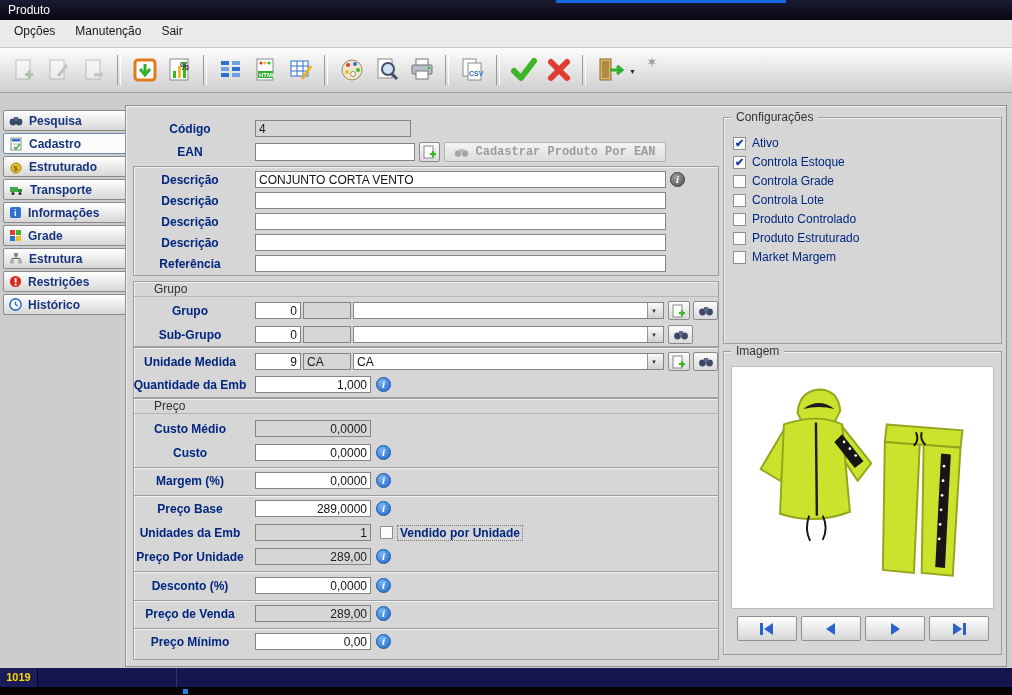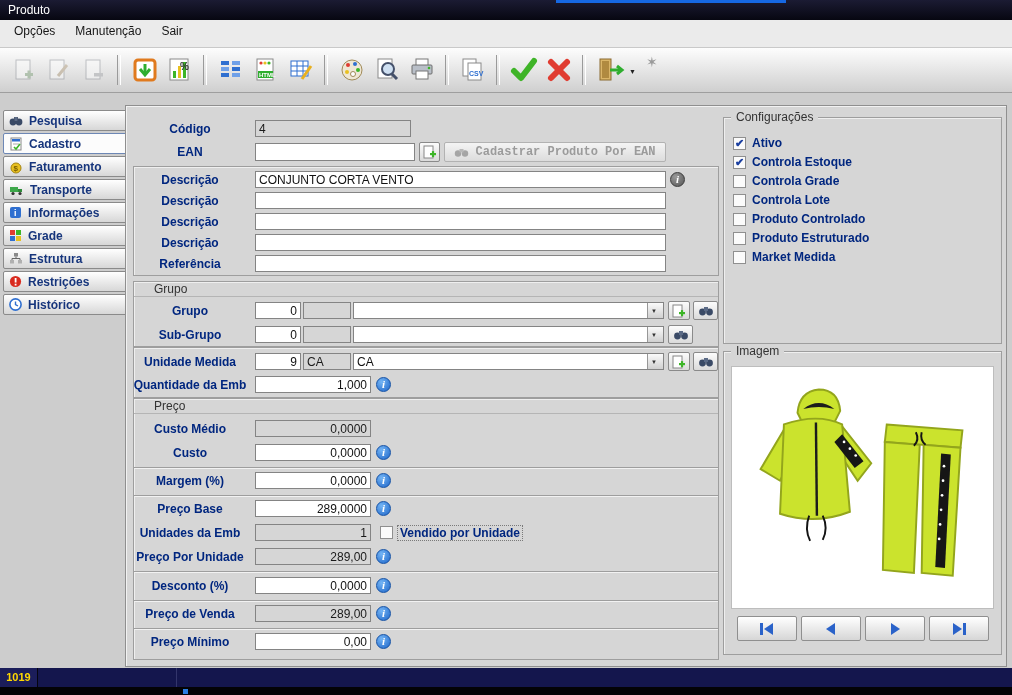--- a/index.html
+++ b/index.html
@@ -62,21 +62,21 @@
   .mini.wide{width:25px;}
 
   .info{position:absolute;width:15px;height:15px;border-radius:50%;
         background:radial-gradient(circle at 35% 30%,#74b5f5,#1e66c9);border:1px solid #1552a6;
         color:#fff;text-align:center;line-height:15px;font:italic bold 11px "Liberation Serif",serif;box-sizing:border-box;}
   .info::after{content:"i";}
   .info.dark{background:radial-gradient(circle at 35% 30%,#9a9a9a,#555);border-color:#3c3c3c;}
 
   .cb{position:absolute;width:13px;height:13px;background:#fbfbfb;border:1px solid #8f8f8f;
       box-sizing:border-box;text-align:center;line-height:11px;font-size:11px;font-weight:bold;color:#1b3fa0;}
-  .cfg-lbl{position:absolute;font-weight:bold;color:#00267f;line-height:14px;white-space:nowrap;text-align:center;}
+  .cfg-lbl{position:absolute;font-weight:normal;color:#00267f;line-height:14px;white-space:nowrap;text-align:center;}
 
   .ean-btn{position:absolute;left:444px;top:142px;width:222px;height:20px;
            background:linear-gradient(#f4f4f4,#dcdcdc);border:1px solid #b2b2b2;border-radius:2px;
            color:#9b9b9b;font-weight:bold;display:flex;align-items:center;justify-content:center;gap:6px;}
 
   .vend-lbl{position:absolute;font-weight:bold;color:#00267f;border:1px dotted #7a7a7a;padding:0 2px;line-height:14px;text-align:right;}
 
   #image-area{position:absolute;left:731px;top:366px;width:263px;height:243px;background:#fff;
               border:1px solid #bdbdbd;display:flex;align-items:center;justify-content:center;box-sizing:border-box;}
   .navbtn{position:absolute;width:60px;height:25px;background:linear-gradient(#ffffff,#d6d6d6);
@@ -249,21 +249,21 @@
       <line x1="4" y1="7" x2="10" y2="7" stroke="#aaa"></line>
       <path d="M5 10 L7 12 L11 7" fill="none" stroke="#3db528" stroke-width="1.6"></path>
     </svg>
   <span>Cadastro</span>
 </div>
 <div class="side-btn" style="top:156px">
   <svg width="14" height="14">
       <circle cx="7" cy="8" r="5" fill="#e8c020" stroke="#a58410"></circle>
       <text x="4.5" y="11" font-size="8" font-weight="bold" fill="#7a5e00">$</text>
     </svg>
-  <span>Faturamento</span>
+  <span>Estruturado</span>
 </div>
 <div class="side-btn" style="top:179px">
   <svg width="15" height="12">
       <rect x="1" y="3" width="8" height="5" fill="#3da84a"></rect>
       <rect x="9" y="5" width="4" height="3" fill="#2f8a3a"></rect>
       <circle cx="4" cy="9.5" r="1.6" fill="#333"></circle>
       <circle cx="11" cy="9.5" r="1.6" fill="#333"></circle>
     </svg>
   <span>Transporte</span>
 </div>
@@ -452,21 +452,21 @@
 <span class="cfg-lbl" style="left:752px;top:155px">Controla Estoque</span>
 <span class="cb" style="left:733px;top:175px"></span>
 <span class="cfg-lbl" style="left:752px;top:174px">Controla Grade</span>
 <span class="cb" style="left:733px;top:194px"></span>
 <span class="cfg-lbl" style="left:752px;top:193px">Controla Lote</span>
 <span class="cb" style="left:733px;top:213px"></span>
 <span class="cfg-lbl" style="left:752px;top:212px">Produto Controlado</span>
 <span class="cb" style="left:733px;top:232px"></span>
 <span class="cfg-lbl" style="left:752px;top:231px">Produto Estruturado</span>
 <span class="cb" style="left:733px;top:251px"></span>
-<span class="cfg-lbl" style="left:752px;top:250px">Market Medida</span>
+<span class="cfg-lbl" style="left:752px;top:250px">Market Margem</span>
 
 <div class="gbox" style="left:723px;top:351px;width:279px;height:304px"></div>
 <span class="gtitle" style="left:731px;top:344px">Imagem</span>
 <div id="image-area">
   <svg width="245" height="228" viewBox="0 0 250 235">
     <g fill="#cbe32d" stroke="#93a51c" stroke-width="2">
       <path d="M58 40 Q60 18 80 16 Q100 16 102 38 L95 52 Q78 42 64 52 Z"></path>
       <path d="M20 98 L46 54 L62 66 L40 110 Z"></path>
       <path d="M104 54 L134 92 L120 110 L96 74 Z"></path>
       <path d="M44 52 Q79 40 104 52 L112 142 Q76 156 40 144 Z"></path>

